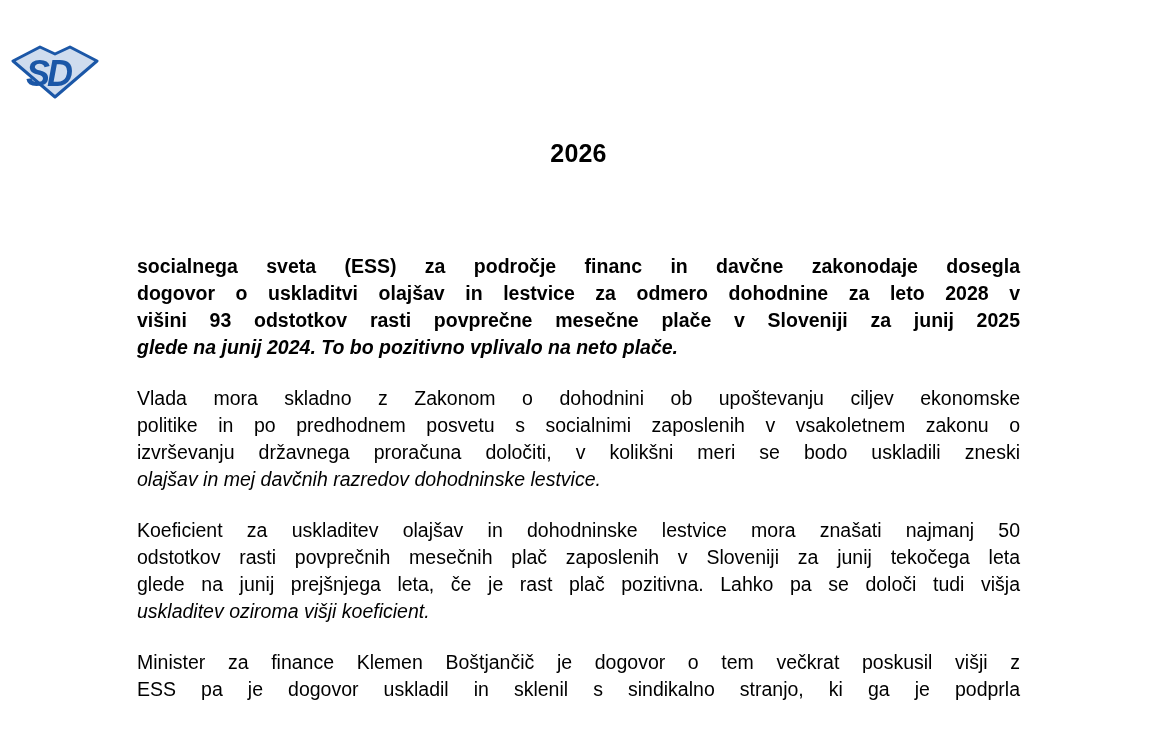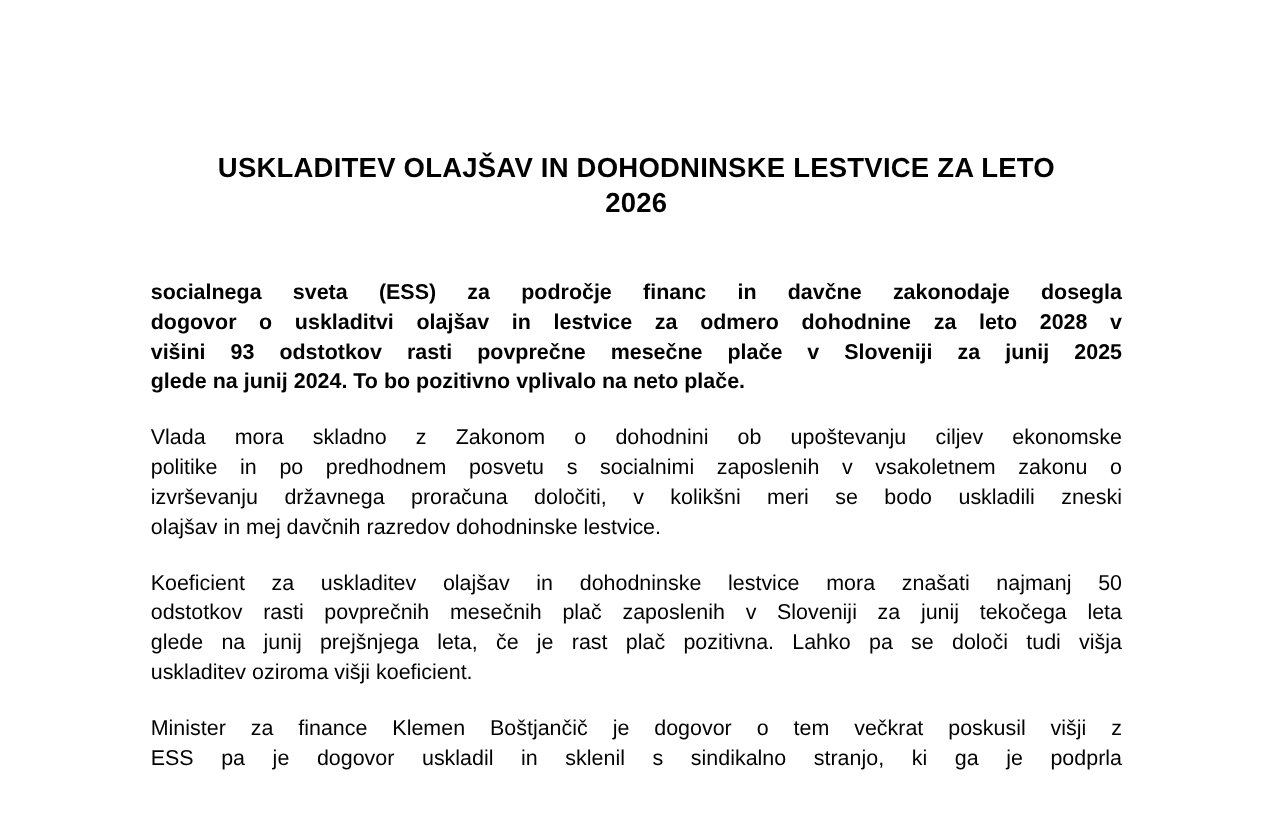--- a/index.html
+++ b/index.html
@@ -53,30 +53,36 @@
     font-weight: bold;
   }
   .text-line {
     line-height: 27px;
     text-align: justify;
     text-align-last: justify;
   }
   .text-line.natural {
     text-align: center;
     text-align-last: left;
+    font-style: italic;
   }
 </style>
 </head>
 <body>
 
 <div class="page">
 
+  <div class="logo">
+    <svg viewBox="0 0 88 56" width="88" height="56">
+      <polygon id="logo-shape" points="2,17 29,3 44,10 59,3 86,17 44,53" stroke-width="3" stroke-linejoin="round" fill="#cfdcee" stroke="#1b57a7"></polygon>
+      <text id="logo-text" x="15" y="42" font-size="36" font-weight="bold" font-style="italic" letter-spacing="-3" fill="#1b57a7">SD</text>
+    </svg>
+  </div>
 
   <h1 class="doc-title">
-    <div>USKLADITEV OLAJŠAV IN DOHODNINSKE LESTVICE ZA LETO</div>
     <div>2026</div>
   </h1>
 
   <div class="doc-body" id="doc-body">
       <div class="paragraph bold">
         <div class="text-line">socialnega sveta (ESS) za področje financ in davčne zakonodaje dosegla</div>
         <div class="text-line">dogovor o uskladitvi olajšav in lestvice za odmero dohodnine za leto 2028 v</div>
         <div class="text-line">višini 93 odstotkov rasti povprečne mesečne plače v Sloveniji za junij 2025</div>
         <div class="text-line natural">glede na junij 2024. To bo pozitivno vplivalo na neto plače.</div>
       </div>

